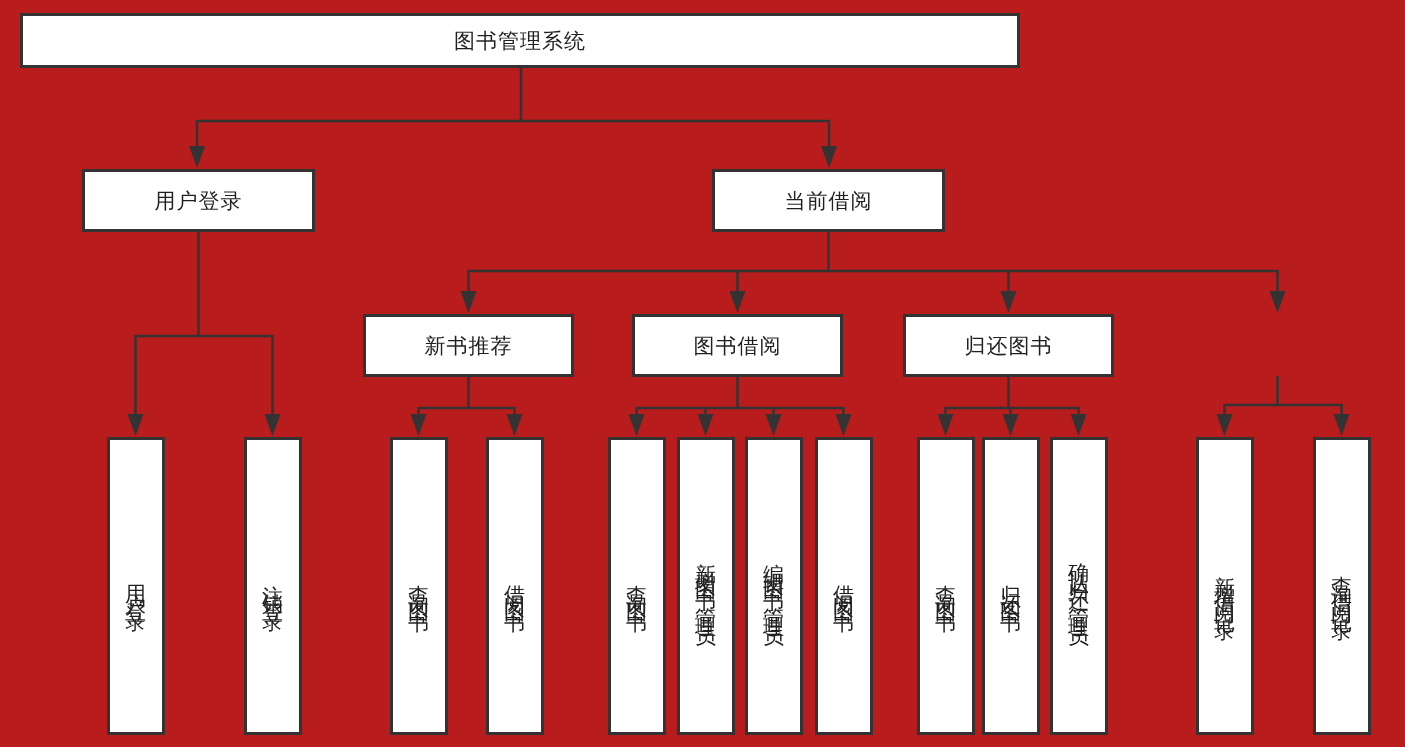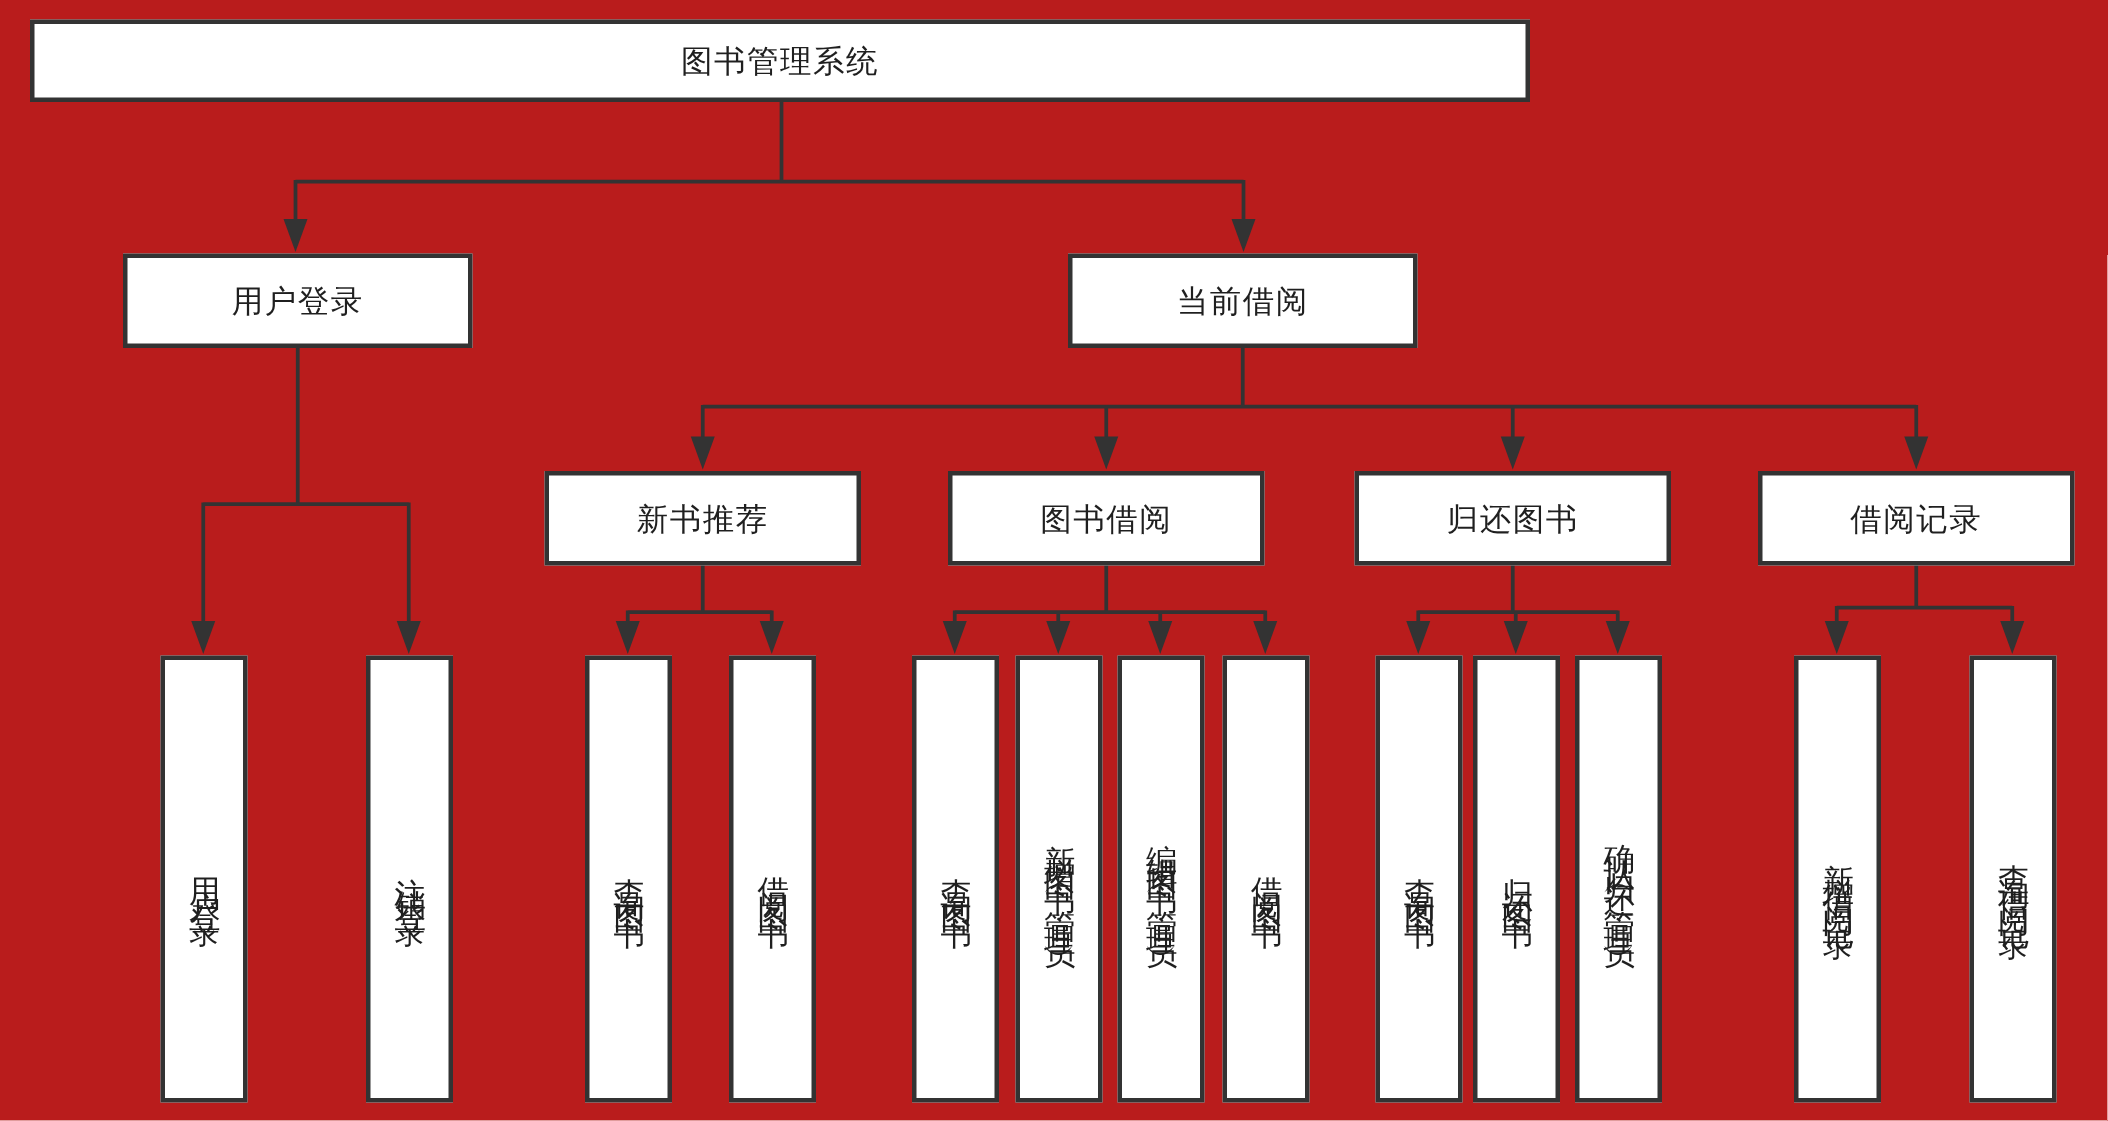--- a/index.html
+++ b/index.html
@@ -82,23 +82,20 @@
 
   <div class="node" style="left:363px;top:314px;width:211px;height:63px">
     <span class="hlabel">新书推荐</span>
   </div>
   <div class="node" style="left:632px;top:314px;width:211px;height:63px">
     <span class="hlabel">图书借阅</span>
   </div>
   <div class="node" style="left:903px;top:314px;width:211px;height:63px">
     <span class="hlabel">归还图书</span>
   </div>
-  <div class="node" style="left:1172px;top:314px;width:211px;height:63px">
-    <span class="hlabel">借阅记录</span>
-  </div>
 
   <div class="node leaf" style="left:107px;top:437px;width:58px;height:298px">
     <span>用户登录</span>
   </div>
   <div class="node leaf" style="left:244px;top:437px;width:58px;height:298px">
     <span>注销登录</span>
   </div>
 
   <div class="node leaf" style="left:390px;top:437px;width:58px;height:298px">
     <span>查询图书</span>

